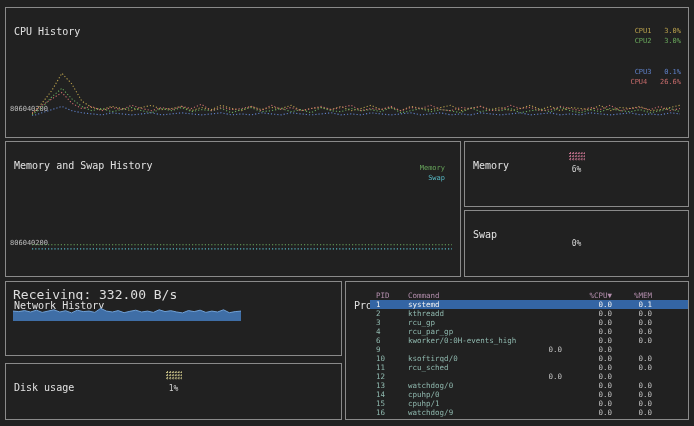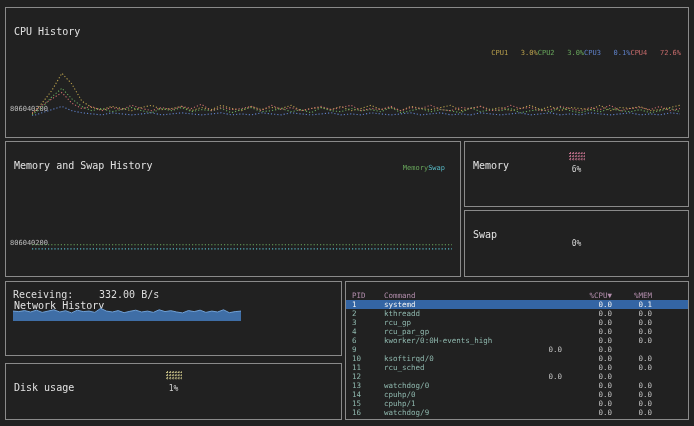--- a/index.html
+++ b/index.html
@@ -16,40 +16,40 @@
     background:var(--bg,#212121);color:var(--title,#e2e2e2);
     font-size:10px;line-height:11px;white-space:pre;margin-top:24px;
   }
   .yticks{
     position:absolute;left:4px;top:13px;width:16px;height:92px;
     display:flex;flex-direction:row;justify-content:space-between;
     align-items:flex-end;font-size:7px;color:#bdbdbd;
   }
   .chart{position:absolute;overflow:hidden}
   .legend{
-    position:absolute;display:flex;flex-direction:row;align-items:flex-end;
+    position:absolute;display:flex;flex-direction:column;align-items:flex-end;
     font-size:7px;line-height:9.5px;white-space:pre;
   }
   .gauge{
     position:absolute;left:0;right:0;
     display:flex;flex-direction:column;align-items:center;
   }
   .dots{
     width:16px;height:9px;
     background-image:radial-gradient(circle at 1.2px 1.2px, currentColor .8px, transparent 1px);
     background-size:2.9px 2.9px;
   }
   .pct{font-size:8px;color:#d2d2d2;margin-top:4px}
-  .net-line{display:flex;font-size:10px;line-height:10px;padding-left:7px;white-space:pre;color:#dedede}
+  .net-line{display:flex;font-size:13px;line-height:10px;padding-left:7px;white-space:pre;color:#dedede}
   .net-label{display:inline-block;width:86px}
   .net-value{display:inline-block;width:54px;text-align:right}
   .ptable{position:absolute;left:0;right:0;top:9px;bottom:1px;overflow:hidden}
   .prow{
     display:grid;grid-template-columns:32px 1fr 50px 40px;
-    height:9px;line-height:9px;font-size:7.5px;padding:0 36px 0 6px;white-space:pre;
+    height:9px;line-height:9px;font-size:7.5px;padding:0 36px 0 6px;white-space:pre;margin-left:24px;
   }
   .phead{color:var(--proc-header,#b48ead)}
   .prow .num{text-align:right;color:var(--proc-num,#c6c6c6)}
   .prow .pid,.prow .cmd{color:var(--proc-text,#8fb8ae);overflow:hidden}
   .prow.selected{background:var(--proc-selected-bg,#3465a4)}
   .prow.selected .pid,.prow.selected .cmd,.prow.selected .num{color:#f2f2f2}
   .phead .hcol{color:var(--proc-header,#b48ead)}
   .hr{text-align:right}
 </style>
 </head>
@@ -63,21 +63,21 @@
       <span>80</span>
       <span>60</span>
       <span>40</span>
       <span>20</span>
       <span>0</span>
     </div>
     <div class="legend" style="right:7px;top:19px">
       <span style="color: rgb(185, 160, 76);">CPU1   3.0%</span>
       <span style="color: rgb(105, 168, 92);">CPU2   3.0%</span>
       <span style="color: rgb(95, 129, 201); margin-top: 22px;">CPU3   0.1%</span>
-      <span style="color: rgb(198, 107, 107);">CPU4   72.6%</span>
+      <span style="color: rgb(198, 107, 107);">CPU4   26.6%</span>
     </div>
     <div class="chart" style="left:26px;top:12px;width:648px;height:96px">
         <svg width="648" height="96" style="display: block;">
           <polyline points="0.0,93.9 10.0,83.2 19.9,70.4 29.9,53.3 39.9,64.0 49.8,81.1 59.8,87.5 69.8,89.6 79.8,86.4 89.7,88.5 99.7,90.7 109.7,87.5 119.6,85.3 129.6,89.6 139.6,88.5 149.5,86.4 159.5,90.7 169.5,87.5 179.4,89.6 189.4,85.3 199.4,88.5 209.4,90.7 219.3,86.4 229.3,89.6 239.3,87.5 249.2,88.5 259.2,85.3 269.2,90.7 279.1,88.5 289.1,87.5 299.1,89.6 309.0,86.4 319.0,90.7 329.0,88.5 339.0,85.3 348.9,89.6 358.9,87.5 368.9,90.7 378.8,86.4 388.8,88.5 398.8,89.6 408.7,87.5 418.7,85.3 428.7,90.7 438.6,88.5 448.6,86.4 458.6,89.6 468.6,87.5 478.5,90.7 488.5,88.5 498.5,85.3 508.4,89.6 518.4,86.4 528.4,90.7 538.3,87.5 548.3,88.5 558.3,89.6 568.2,85.3 578.2,90.7 588.2,87.5 598.2,88.5 608.1,86.4 618.1,90.7 628.1,89.6 638.0,87.5 648.0,85.3" fill="none" stroke="#b9a04c" stroke-width="1.1" stroke-dasharray="1.2 2"></polyline>
           <polyline points="0.0,94.9 10.0,87.5 19.9,76.8 29.9,68.3 39.9,78.9 49.8,86.4 59.8,90.7 69.8,88.5 79.8,91.7 89.7,89.6 99.7,87.5 109.7,90.7 119.6,92.8 129.6,88.5 139.6,90.7 149.5,87.5 159.5,91.7 169.5,89.6 179.4,90.7 189.4,88.5 199.4,92.8 209.4,89.6 219.3,87.5 229.3,91.7 239.3,90.7 249.2,88.5 259.2,91.7 269.2,89.6 279.1,92.8 289.1,87.5 299.1,90.7 309.0,91.7 319.0,88.5 329.0,90.7 339.0,89.6 348.9,91.7 358.9,87.5 368.9,92.8 378.8,90.7 388.8,88.5 398.8,91.7 408.7,89.6 418.7,90.7 428.7,92.8 438.6,87.5 448.6,91.7 458.6,89.6 468.6,90.7 478.5,88.5 488.5,92.8 498.5,90.7 508.4,89.6 518.4,91.7 528.4,87.5 538.3,90.7 548.3,92.8 558.3,89.6 568.2,91.7 578.2,88.5 588.2,90.7 598.2,91.7 608.1,89.6 618.1,92.8 628.1,90.7 638.0,88.5 648.0,91.7" fill="none" stroke="#69a85c" stroke-width="1.1" stroke-dasharray="1.2 2"></polyline>
           <polyline points="0.0,96.0 10.0,92.8 19.9,89.6 29.9,86.4 39.9,90.7 49.8,92.8 59.8,93.9 69.8,94.9 79.8,92.8 89.7,93.9 99.7,94.9 109.7,93.9 119.6,92.8 129.6,94.9 139.6,93.9 149.5,92.8 159.5,93.9 169.5,94.9 179.4,93.9 189.4,92.8 199.4,94.9 209.4,93.9 219.3,94.9 229.3,92.8 239.3,93.9 249.2,94.9 259.2,92.8 269.2,93.9 279.1,94.9 289.1,93.9 299.1,92.8 309.0,94.9 319.0,93.9 329.0,94.9 339.0,92.8 348.9,93.9 358.9,94.9 368.9,93.9 378.8,92.8 388.8,94.9 398.8,93.9 408.7,92.8 418.7,94.9 428.7,93.9 438.6,94.9 448.6,92.8 458.6,93.9 468.6,94.9 478.5,93.9 488.5,92.8 498.5,94.9 508.4,93.9 518.4,92.8 528.4,94.9 538.3,93.9 548.3,94.9 558.3,92.8 568.2,93.9 578.2,94.9 588.2,93.9 598.2,92.8 608.1,94.9 618.1,93.9 628.1,94.9 638.0,92.8 648.0,93.9" fill="none" stroke="#5f81c9" stroke-width="1.1" stroke-dasharray="1.2 2"></polyline>
           <polyline points="0.0,92.8 10.0,85.3 19.9,78.9 29.9,72.5 39.9,83.2 49.8,88.5 59.8,86.4 69.8,90.7 79.8,87.5 89.7,89.6 99.7,85.3 109.7,88.5 119.6,90.7 129.6,87.5 139.6,89.6 149.5,86.4 159.5,88.5 169.5,84.3 179.4,90.7 189.4,87.5 199.4,89.6 209.4,88.5 219.3,86.4 229.3,90.7 239.3,85.3 249.2,89.6 259.2,87.5 269.2,90.7 279.1,88.5 289.1,86.4 299.1,89.6 309.0,87.5 319.0,85.3 329.0,90.7 339.0,88.5 348.9,89.6 358.9,86.4 368.9,90.7 378.8,87.5 388.8,88.5 398.8,85.3 408.7,89.6 418.7,90.7 428.7,87.5 438.6,88.5 448.6,86.4 458.6,90.7 468.6,89.6 478.5,85.3 488.5,88.5 498.5,87.5 508.4,90.7 518.4,89.6 528.4,86.4 538.3,88.5 548.3,90.7 558.3,87.5 568.2,89.6 578.2,85.3 588.2,90.7 598.2,88.5 608.1,87.5 618.1,89.6 628.1,86.4 638.0,90.7 648.0,88.5" fill="none" stroke="#c66b6b" stroke-width="1.1" stroke-dasharray="1.2 2"></polyline>
         </svg>
       </div>
   </div>

